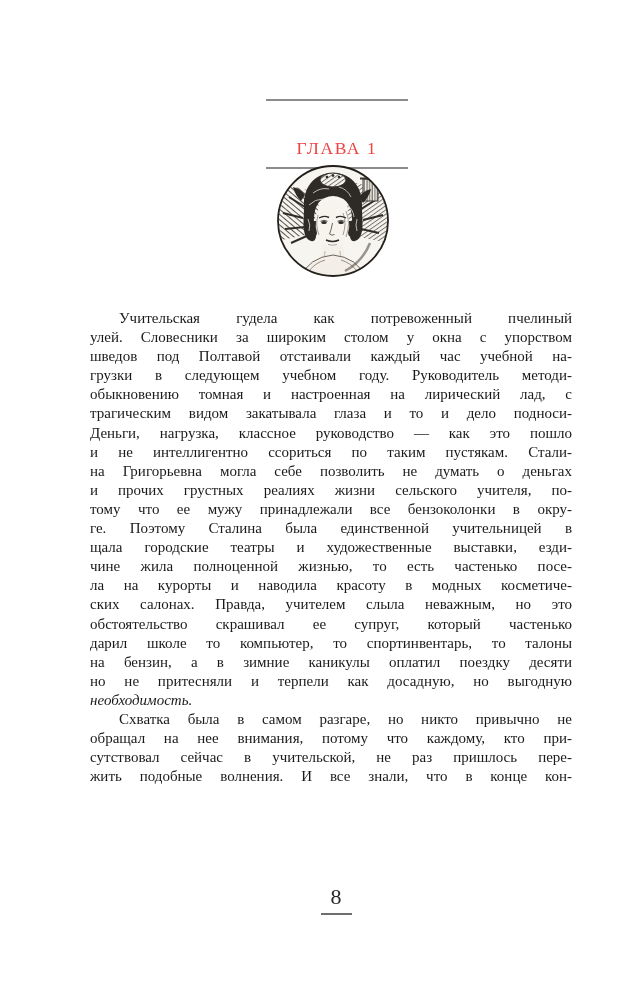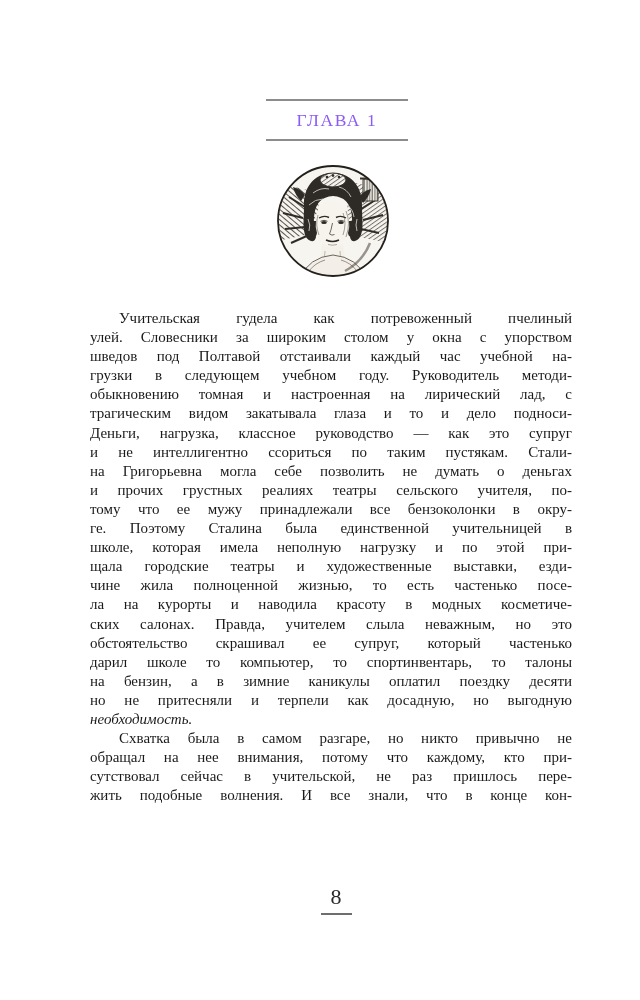--- a/index.html
+++ b/index.html
@@ -26,22 +26,23 @@
     text-align: center;
   }
   .chapter-rule {
     height: 2px;
     background: #8c8c8c;
   }
   .chapter-title {
     font-size: 17.5px;
     line-height: 17px;
     letter-spacing: 1.6px;
-    color: #8b5cf6;
+    color: #ef4444;
     padding: 11px 0 10px 0;
+    margin-top: 28px;
   }
 
   
   .illustration {
     position: absolute;
     top: 163px;
     left: 275px;
     width: 116px;
     height: 116px;
   }
@@ -188,27 +189,26 @@
   </div>
 
   <div class="text-block" id="text-block">
       <div>
         <div class="line first">Учительская гудела как потревоженный пчелиный</div>
         <div class="line">улей. Словесники за широким столом у окна с упорством</div>
         <div class="line">шведов под Полтавой отстаивали каждый час учебной на-</div>
         <div class="line">грузки в следующем учебном году. Руководитель методи-</div>
         <div class="line">обыкновению томная и настроенная на лирический лад, с</div>
         <div class="line">трагическим видом закатывала глаза и то и дело подноси-</div>
-        <div class="line">Деньги, нагрузка, классное руководство — как это супруг</div>
+        <div class="line">Деньги, нагрузка, классное руководство — как это пошло</div>
         <div class="line">и не интеллигентно ссориться по таким пустякам. Стали-</div>
         <div class="line">на Григорьевна могла себе позволить не думать о деньгах</div>
-        <div class="line">и прочих грустных реалиях театры сельского учителя, по-</div>
+        <div class="line">и прочих грустных реалиях жизни сельского учителя, по-</div>
         <div class="line">тому что ее мужу принадлежали все бензоколонки в окру-</div>
         <div class="line">ге. Поэтому Сталина была единственной учительницей в</div>
-        <div class="line">школе, которая имела неполную нагрузку и по этой при-</div>
         <div class="line">щала городские театры и художественные выставки, езди-</div>
         <div class="line">чине жила полноценной жизнью, то есть частенько посе-</div>
         <div class="line">ла на курорты и наводила красоту в модных косметиче-</div>
         <div class="line">ских салонах. Правда, учителем слыла неважным, но это</div>
         <div class="line">обстоятельство скрашивал ее супруг, который частенько</div>
         <div class="line">дарил школе то компьютер, то спортинвентарь, то талоны</div>
         <div class="line">на бензин, а в зимние каникулы оплатил поездку десяти</div>
         <div class="line">но не притесняли и терпели как досадную, но выгодную</div>
         <div class="line para-end">необходимость.</div>
       </div>

